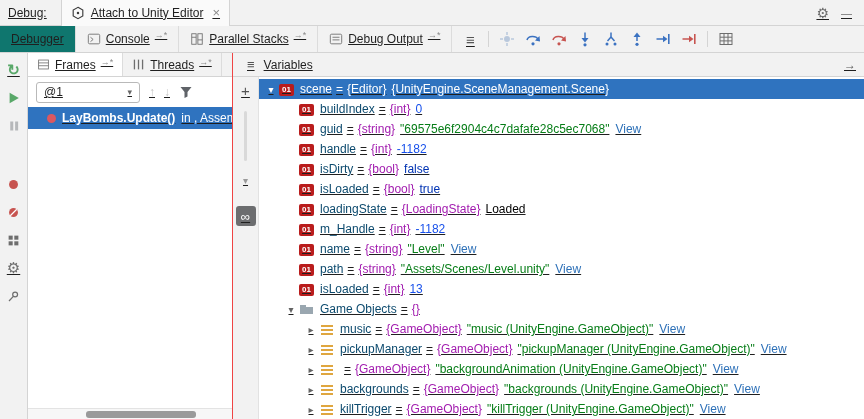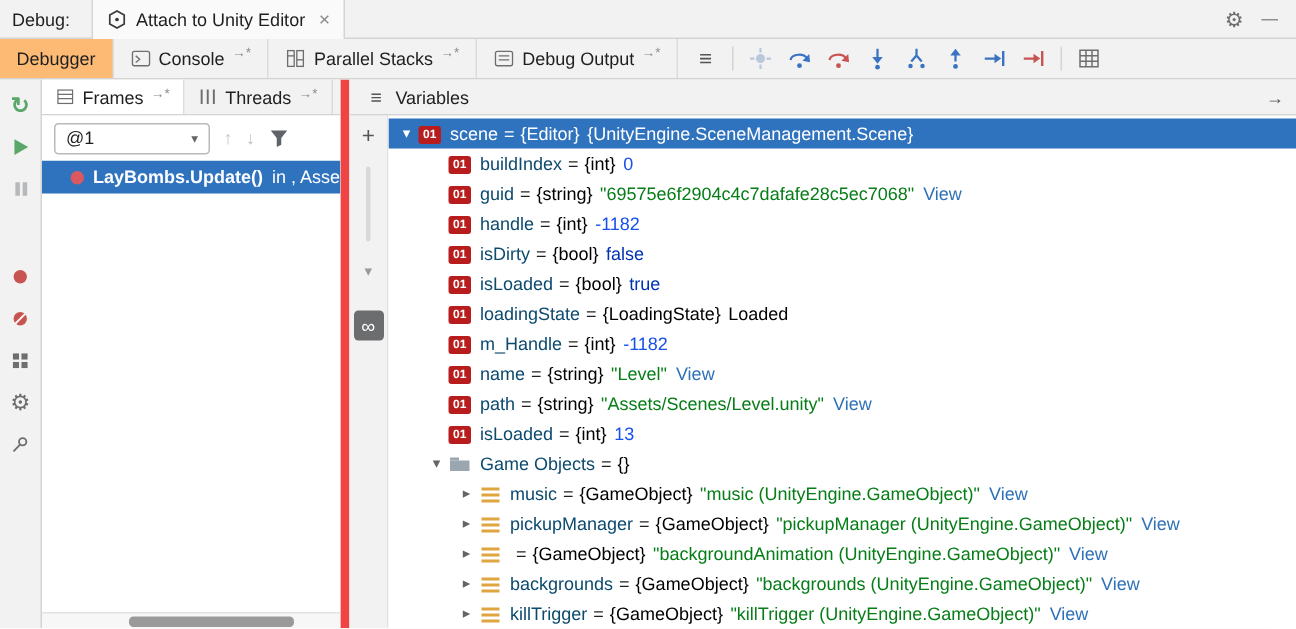--- a/index.html
+++ b/index.html
@@ -3,47 +3,48 @@
 <meta charset="utf-8">
 <style>
   * { margin:0; padding:0; box-sizing:border-box; }
   html,body { background:#ffffff; }
   .window {
     position:relative; width:864px; height:419px; overflow:hidden;
     background:#f2f2f2; color:#1f1f1f;
     font-family:"Liberation Sans", sans-serif; font-size:12px;
     display:flex; flex-direction:column;
     user-select:none;
+    text-decoration:underline;
   }
   
   .titlebar { height:26px; flex:none; display:flex; align-items:center; border-bottom:1px solid #d4d4d4; padding-left:8px; }
   .debug-label { margin-right:14px; color:#1f1f1f; }
   .session-tab { height:100%; display:flex; align-items:center; gap:6px; padding:16px 9px; background:#fafafa; border-left:1px solid #d4d4d4; border-right:1px solid #d4d4d4; }
   .tab-close { color:#8a8a8a; font-size:13px; margin-left:3px; cursor:default; }
   .titlebar-right { margin-left:auto; display:flex; align-items:center; gap:12px; padding-right:12px; color:#6e6e6e; }
   .gear-glyph { font-size:14px; }
   .hide-glyph { font-size:11px; color:#6e6e6e; }
   
   .debug-toolbar { height:27px; flex:none; display:flex; align-items:stretch; border-bottom:1px solid #d4d4d4; background:#f2f2f2; }
   .dtab { display:flex; align-items:center; gap:5px; padding:0 11px; border-right:1px solid #dcdcdc; white-space:nowrap; }
-  .dtab.selected { background:#fdba74; }
+  .dtab.selected { background:#0f766e; }
   .tab-badge { font-size:9px; color:#8a8a8a; align-self:flex-start; margin-top:4px; }
   .tb-icons { display:flex; align-items:center; gap:2px; padding:0 6px; }
   .icon-btn { width:24px; height:22px; display:flex; align-items:center; justify-content:center; border-radius:3px; }
   .menu-glyph { font-size:15px; color:#555; }
   .vsep { width:1px; height:16px; background:#d4d4d4; margin:0 4px; align-self:center; }
   
   .main { flex:1; display:flex; overflow:hidden; }
   .left-rail { width:28px; flex:none; background:#f2f2f2; border-right:1px solid #d4d4d4; display:flex; flex-direction:column; align-items:center; padding-top:5px; }
   .rail-btn { width:24px; height:24px; flex:none; display:flex; align-items:center; justify-content:center; margin-bottom:4px; border-radius:3px; }
   .rail-gap { height:30px; flex:none; }
   .g-green { color:#59a869; font-weight:bold; font-size:15px; }
   .gear-rail { font-size:15px; color:#6e6e6e; }
   
-  .frames-panel { width:205px; flex:none; background:#ffffff; border-right:6px solid #ef4444; display:flex; flex-direction:column; overflow:hidden; }
+  .frames-panel { width:205px; flex:none; background:#ffffff; border-right:1px solid #ef4444; display:flex; flex-direction:column; overflow:hidden; }
   .panel-tabs { height:24px; flex:none; background:#f2f2f2; border-bottom:1px solid #d4d4d4; display:flex; }
   .ptab { display:flex; align-items:center; gap:5px; padding:0 9px; border-right:1px solid #dcdcdc; white-space:nowrap; }
   .ptab.selected { background:#ffffff; }
   .frames-toolbar { height:30px; flex:none; display:flex; align-items:center; gap:9px; padding:0 8px; background:#ffffff; }
   .combo { width:104px; height:21px; background:#ffffff; border:1px solid #b9b9b9; border-radius:3px; display:flex; align-items:center; padding:0 7px; }
   .combo-arrow { margin-left:auto; color:#666; font-size:9px; }
   .ft-icon { color:#5f6368; display:flex; align-items:center; }
   .ft-icon.disabled { color:#c3c3c3; }
   .frames-list { flex:1; overflow:hidden; background:#ffffff; }
   .frame-row { height:22px; display:flex; align-items:center; gap:6px; padding:0 19px; white-space:nowrap; overflow:hidden; }
@@ -73,21 +74,21 @@
   .tree-icon.value { width:15px; height:12px; margin:2px 6px 0 0; background:#b91c1c; border-radius:2px; color:#ffffff; font-size:8px; font-weight:bold; line-height:12px; justify-content:center; }
   .tree-icon.folder { background:
       linear-gradient(#9aa7b0,#9aa7b0) no-repeat 1px 6px / 13px 7px,
       linear-gradient(#9aa7b0,#9aa7b0) no-repeat 1px 4px / 6px 2px; }
   .tree-icon.gameobject { background:
       linear-gradient(#dfa640,#dfa640) no-repeat 2px 4px / 12px 2px,
       linear-gradient(#dfa640,#dfa640) no-repeat 2px 8px / 12px 2px,
       linear-gradient(#dfa640,#dfa640) no-repeat 2px 12px / 12px 2px; }
   .vname { color:#0c4a6e; }
   .veq { margin:0 4px; color:#1f1f1f; }
-  .vtype { color:#000000; margin-right:5px; }
+  .vtype { color:#a21caf; margin-right:5px; }
   .vvalue.number { color:#1750eb; }
   .vvalue.string { color:#067d17; }
   .vvalue.keyword { color:#0033b3; }
   .vvalue.plain { color:#000000; }
   .vlink { color:#2e71b8; margin-left:6px; text-decoration:none; cursor:pointer; }
   svg { display:block; }
 </style>
 </head>
 <body>
 

